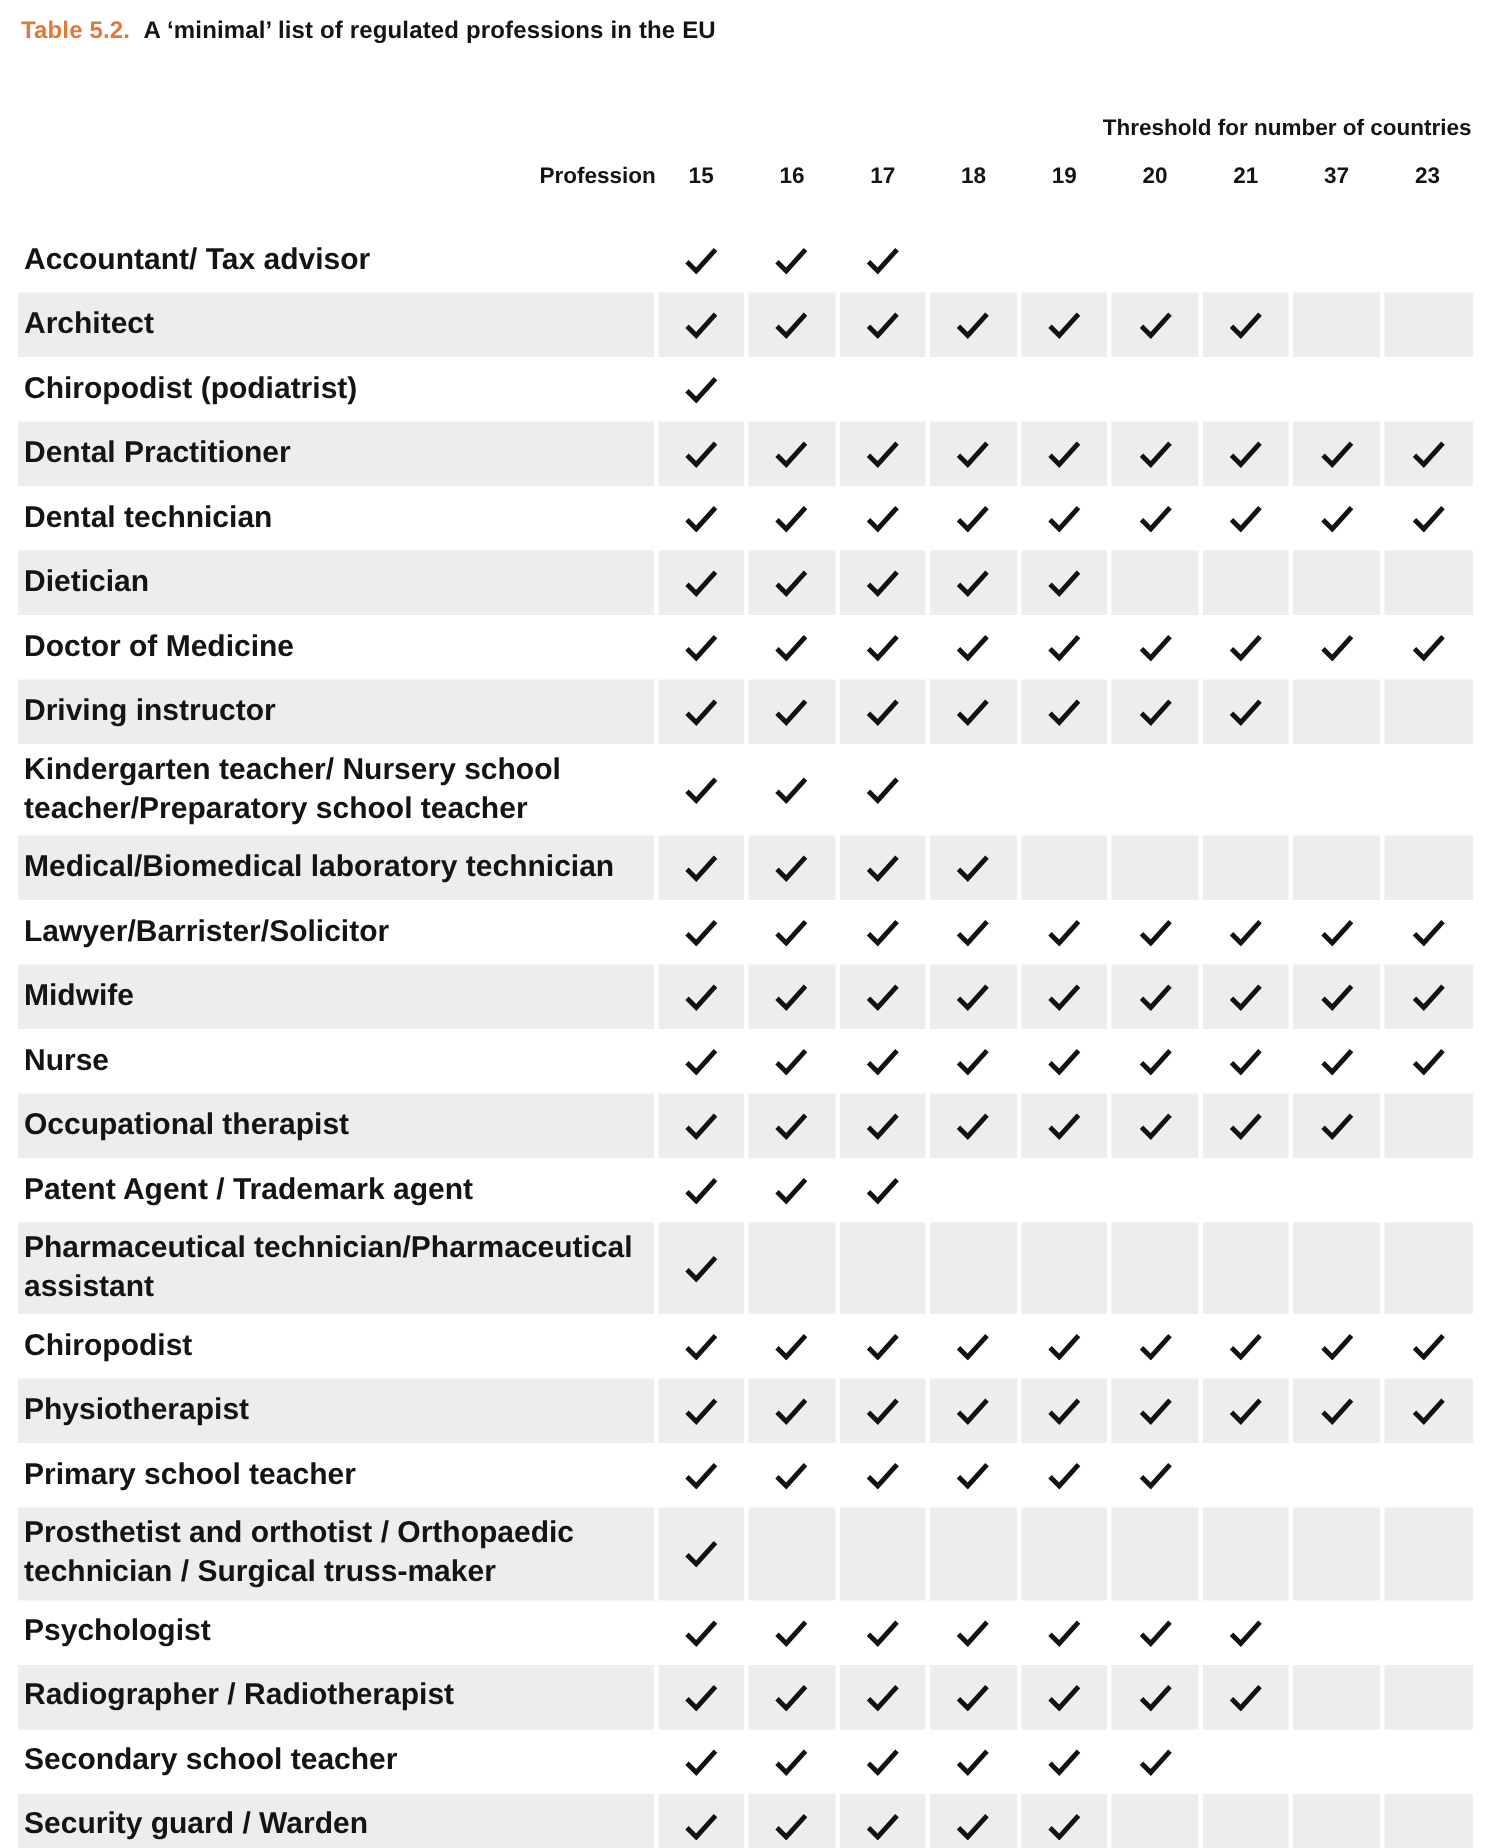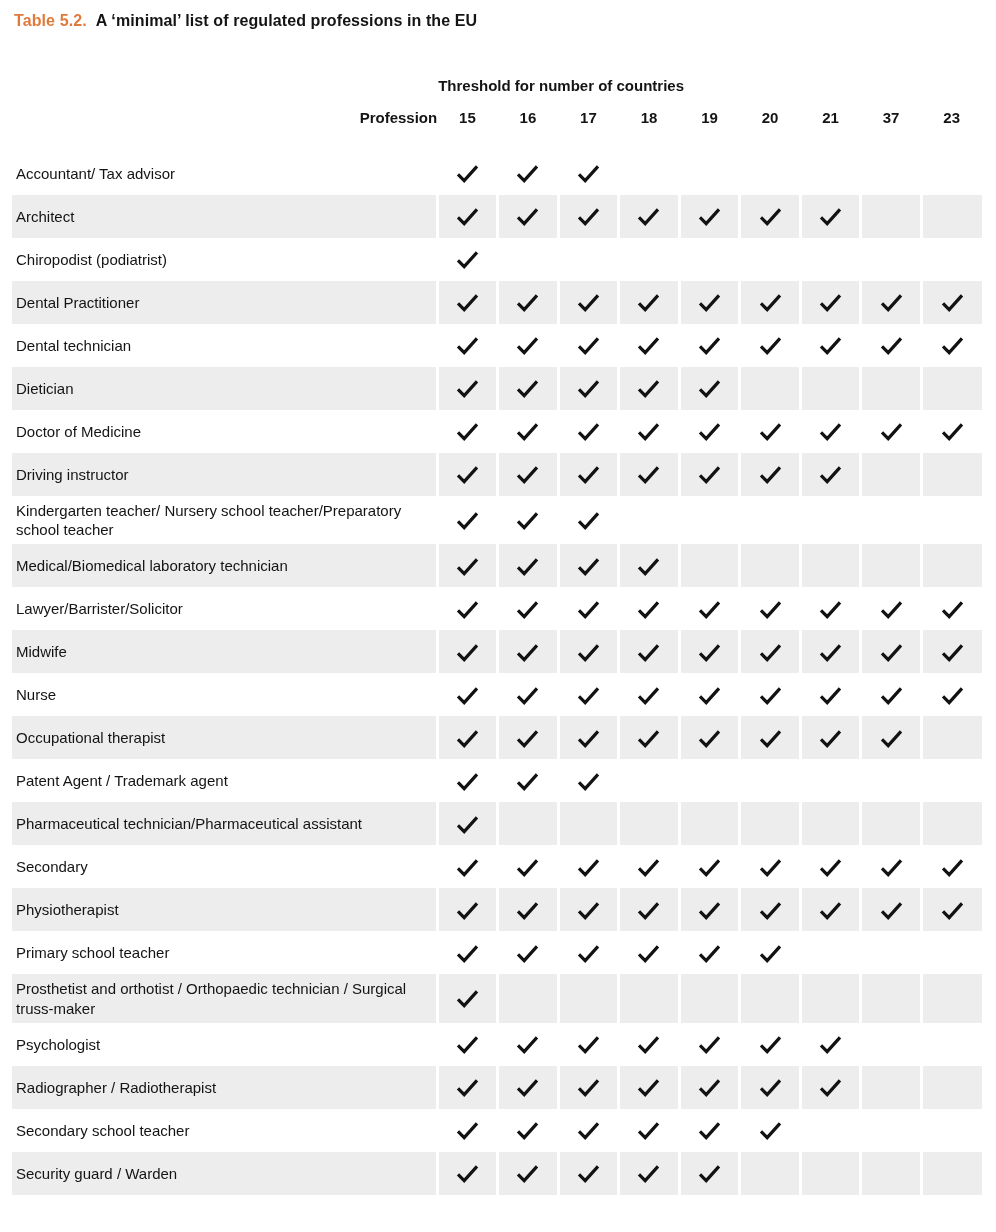--- a/index.html
+++ b/index.html
@@ -18,33 +18,34 @@
   table.proftable {
     border-collapse: collapse;
     table-layout: fixed;
     width: 970px;
     margin-top: 46px;
   }
   col.prof-col { width: 425px; }
   col.chk-col  { width: 60.5px; }
 
   thead th { font-weight: bold; font-size: 15px; vertical-align: bottom; }
-  th.group-h { text-align: left; padding-bottom: 14px; }
+  th.group-h { text-align: right; padding-bottom: 14px; }
   th.prof-h  { text-align: right; padding: 0 0 26px 4px; }
   th.num-h   { text-align: center; padding-bottom: 26px; }
 
   tbody td { height: 33px; vertical-align: middle; }
   tbody tr:nth-child(even) td { background: #ededed; }
   tbody td + td { border-left: 3px solid #ffffff; }
 
   td.prof {
-    font-size: 15px;
+    font-size: 20px;
     line-height: 1.28;
     padding: 5px 10px 5px 4px;
     text-align: left;
+    font-weight: bold;
   }
   td.chk { text-align: center; }
   td.chk svg.check { width: 23px; height: 19px; display: inline-block; vertical-align: middle; }
   svg.check polyline { fill: none; stroke: #121212; stroke-width: 3.4; stroke-linecap: butt; stroke-linejoin: miter; }
 </style>
 </head>
 <body>
 
 <div class="page">
 
@@ -462,21 +463,21 @@
           <td class="chk"></td>
           <td class="chk"></td>
           <td class="chk"></td>
           <td class="chk"></td>
           <td class="chk"></td>
           <td class="chk"></td>
           <td class="chk"></td>
           <td class="chk"></td>
         </tr>
         <tr>
-          <td class="prof">Secondary</td>
+          <td class="prof">Chiropodist</td>
           <td class="chk"><svg class="check" viewBox="0 0 24 20">
               <polyline points="2,11 8.5,17.5 22,2.5"></polyline>
             </svg></td>
           <td class="chk"><svg class="check" viewBox="0 0 24 20">
               <polyline points="2,11 8.5,17.5 22,2.5"></polyline>
             </svg></td>
           <td class="chk"><svg class="check" viewBox="0 0 24 20">
               <polyline points="2,11 8.5,17.5 22,2.5"></polyline>
             </svg></td>
           <td class="chk"><svg class="check" viewBox="0 0 24 20">

